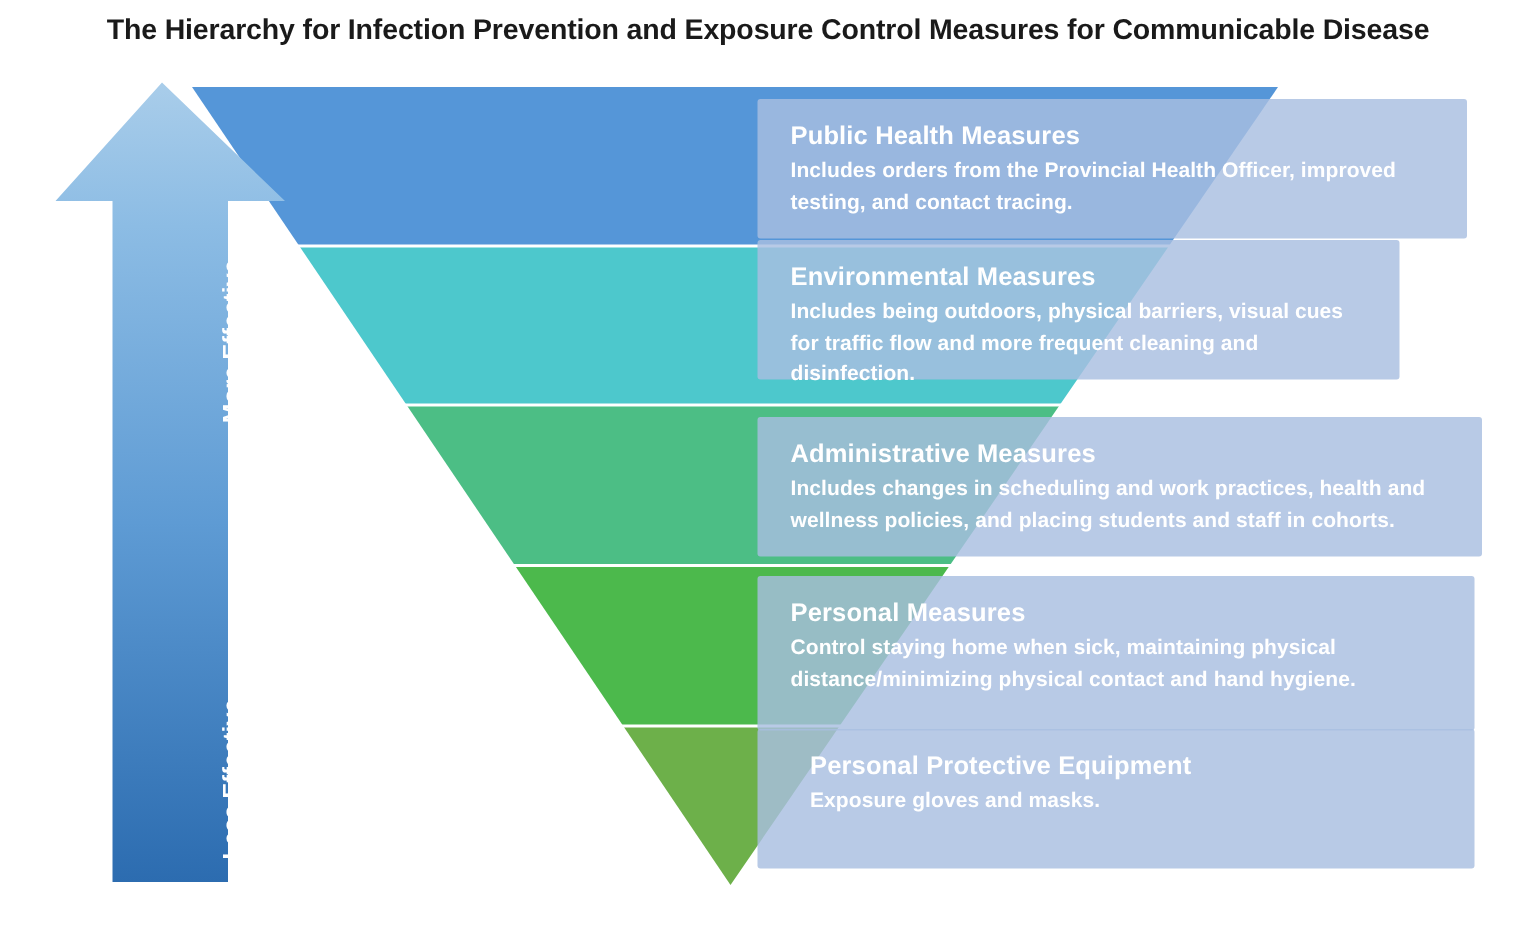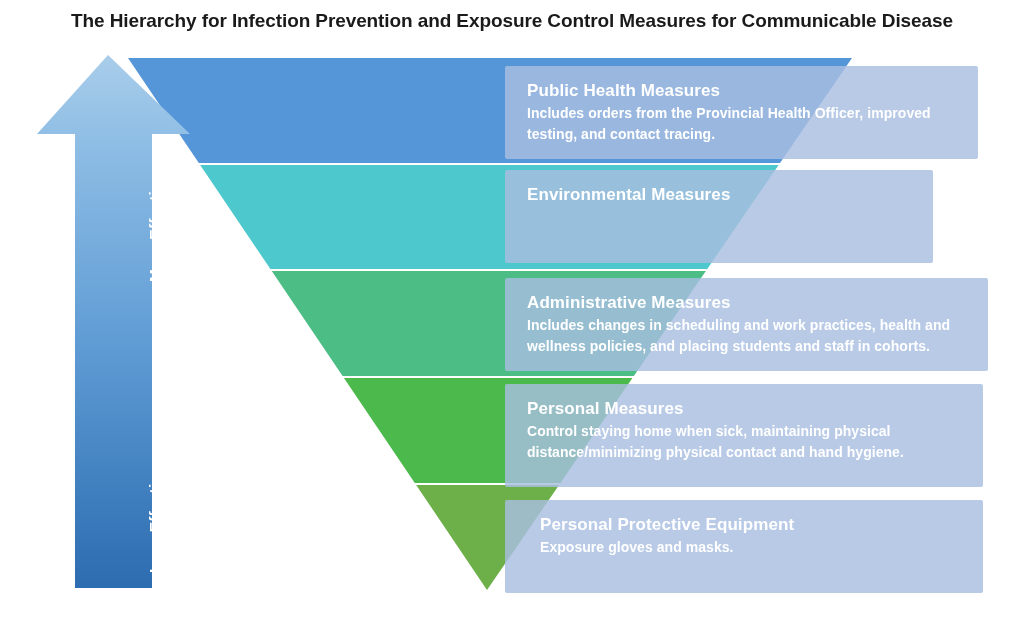--- a/index.html
+++ b/index.html
@@ -84,24 +84,24 @@
     letter-spacing: 0.1px;
   }
   .callout .c-desc {
     font-size: 14px;
     font-weight: bold;
     line-height: 1.47;
     letter-spacing: 0.05px;
   }
 
   #box-0 { top: 66px;  width: 473px; height: 93px; }
-  #box-1 { top: 170px; width: 428px; height: 93px; }
+  #box-1 { top: 160px; width: 428px; height: 93px; }
   #box-2 { top: 278px; width: 483px; height: 93px; }
   #box-3 { top: 384px; width: 478px; height: 103px; }
-  #box-4 { top: 500px; width: 478px; height: 93px; padding-left: 35px; }
+  #box-4 { top: 486px; width: 478px; height: 93px; padding-left: 35px; }
 </style>
 </head>
 <body>
 
 <div id="stage">
 
   <div id="title">The Hierarchy for Infection Prevention and Exposure Control Measures for Communicable Disease</div>
 
   <svg id="graphic" viewBox="0 0 1024 621">
     <defs>
@@ -131,20 +131,21 @@
   <div class="arrow-label" id="label-more">More Effective</div>
   <div class="arrow-label" id="label-less">Less Effective</div>
 
   <div class="callout" id="box-0">
     <div class="c-title">Public Health Measures</div>
     <div class="c-desc">Includes orders from the Provincial Health Officer, improved testing, and contact tracing.</div>
   </div>
 
   <div class="callout" id="box-1">
     <div class="c-title">Environmental Measures</div>
+    <div class="c-desc">Includes being outdoors, physical barriers, visual cues for traffic flow and more frequent cleaning and disinfection.</div>
   </div>
 
   <div class="callout" id="box-2">
     <div class="c-title">Administrative Measures</div>
     <div class="c-desc">Includes changes in scheduling and work practices, health and wellness policies, and placing students and staff in cohorts.</div>
   </div>
 
   <div class="callout" id="box-3">
     <div class="c-title">Personal Measures</div>
     <div class="c-desc">Control staying home when sick, maintaining physical distance/minimizing physical contact and hand hygiene.</div>

